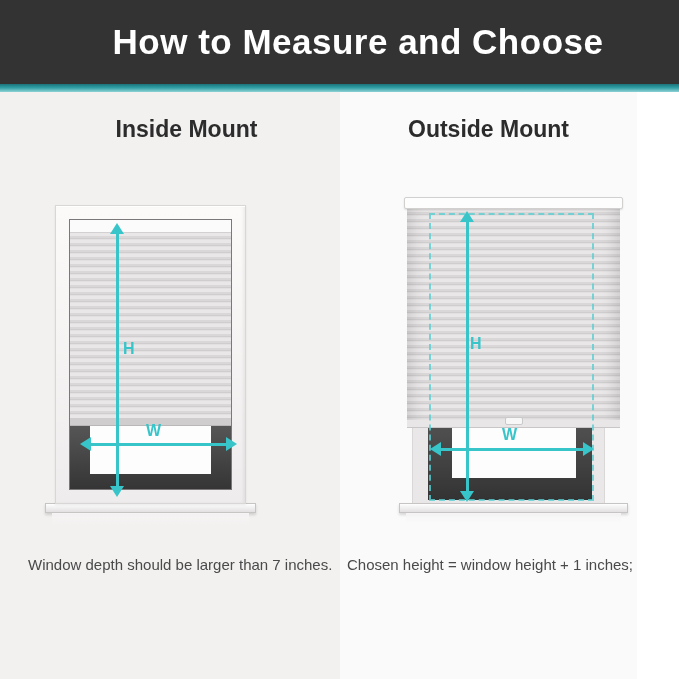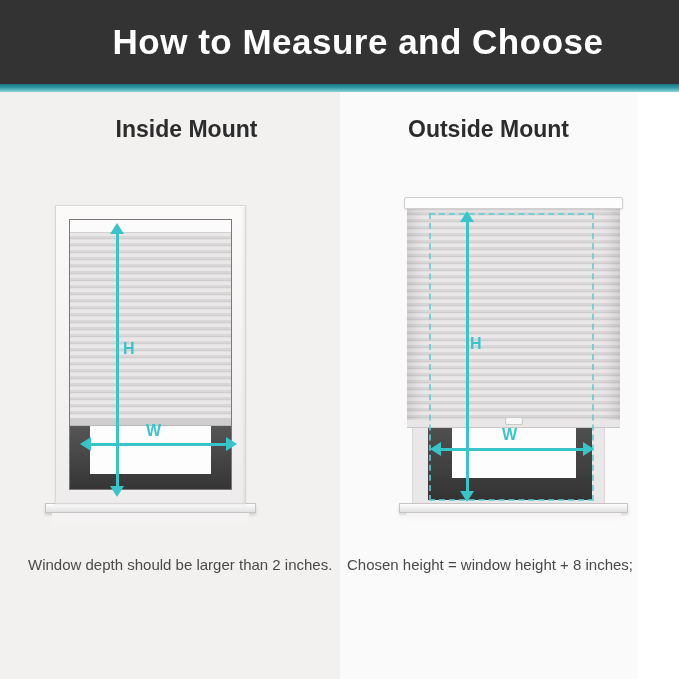--- a/index.html
+++ b/index.html
@@ -127,21 +127,21 @@
     <span class="abs measure-label in-h-label">H</span>
 
     <div class="abs arrow-h in-arrow-h">
       <span class="ah left"></span>
       <span class="line"></span>
       <span class="ah right"></span>
     </div>
     <span class="abs measure-label in-w-label">W</span>
 
     <div class="notes">
-      <div>Window depth should be larger than 2 inches.</div>
+      <div>Window depth should be larger than 7 inches.</div>
     </div>
   </section>
 
   <section class="panel outside">
     <h2>Outside Mount</h2>
 
     <div class="abs out-win-outer"></div>
     <div class="abs out-win-dark"></div>
     <div class="abs out-win-glass"></div>
     <div class="abs out-sill sill"></div>
@@ -162,17 +162,17 @@
     <span class="abs measure-label out-h-label">H</span>
 
     <div class="abs arrow-h out-arrow-h">
       <span class="ah left"></span>
       <span class="line"></span>
       <span class="ah right"></span>
     </div>
     <span class="abs measure-label out-w-label">W</span>
 
     <div class="notes">
-      <div>Chosen height = window height + 8 inches;</div>
+      <div>Chosen height = window height + 1 inches;</div>
     </div>
   </section>
 
 </div>
 
 </body></html>

